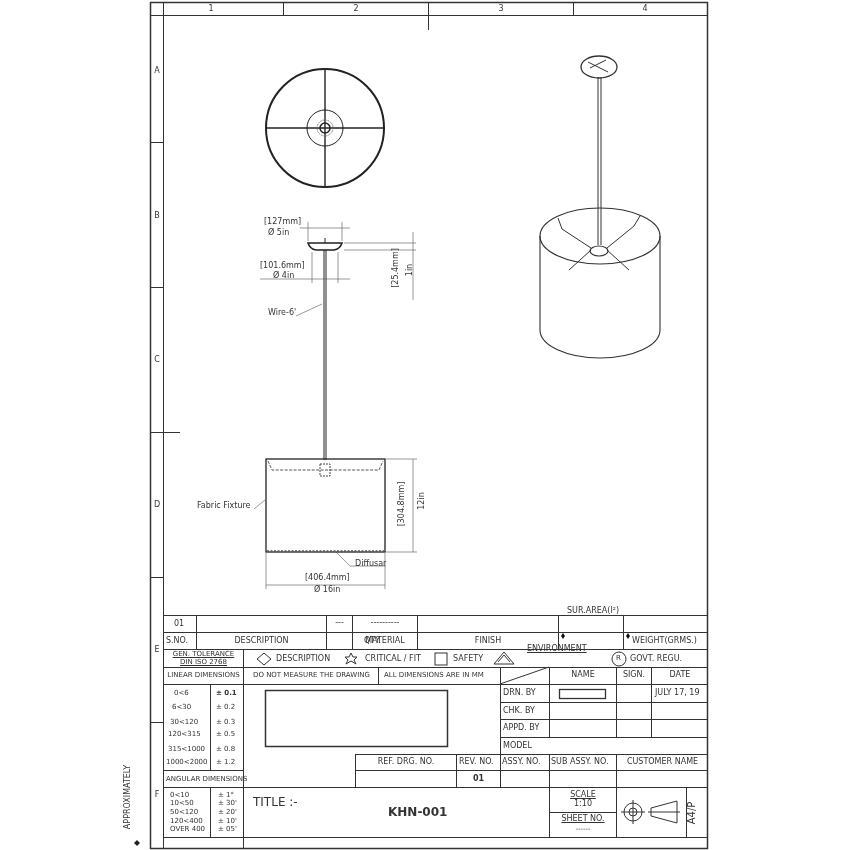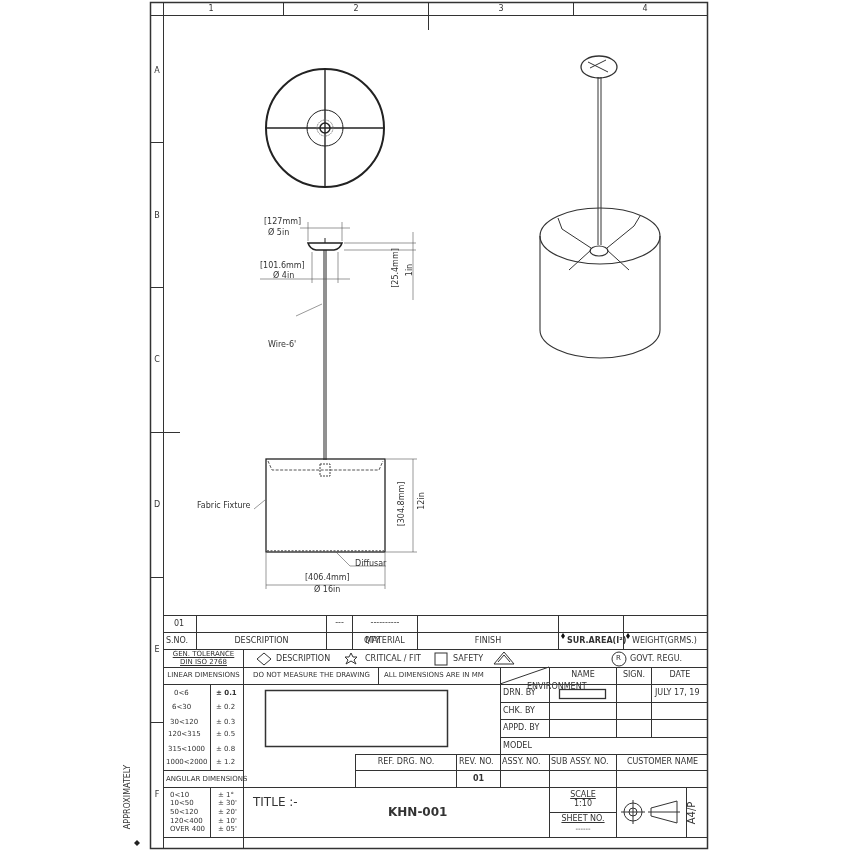--- a/index.html
+++ b/index.html
@@ -177,45 +177,45 @@
 <span class="t c" style="left:151px;top:646px;width:12px;">E</span>
 <span class="t c" style="left:151px;top:791px;width:12px;">F</span>
 <span class="t" style="left:96px;top:793px;transform:rotate(-90deg);font-size:8px;">APPROXIMATELY</span>
 
 <span class="t" style="left:264px;top:218px;">[127mm]</span>
 <span class="t" style="left:268px;top:229px;">Ø 5in</span>
 <span class="t" style="left:260px;top:262px;">[101.6mm]</span>
 <span class="t" style="left:273px;top:272px;">Ø 4in</span>
 <span class="t" style="left:376px;top:264px;transform:rotate(-90deg);">[25.4mm]</span>
 <span class="t" style="left:404px;top:266px;transform:rotate(-90deg);">1in</span>
-<span class="t" style="left:268px;top:309px;margin-top:32px;">Wire-6'</span>
+<span class="t" style="left:268px;top:309px;">Wire-6'</span>
 <span class="t" style="left:380px;top:500px;transform:rotate(-90deg);">[304.8mm]</span>
 <span class="t" style="left:413px;top:497px;transform:rotate(-90deg);">12in</span>
 <span class="t" style="left:197px;top:502px;">Fabric Fixture</span>
 <span class="t" style="left:355px;top:560px;">Diffusar</span>
 <span class="t" style="left:305px;top:574px;">[406.4mm]</span>
 <span class="t" style="left:314px;top:586px;">Ø 16in</span>
 
 <span class="t" style="left:174px;top:620px;">01</span>
 <span class="t c" style="left:327px;top:619px;width:25px;">---</span>
 <span class="t c" style="left:353px;top:619px;width:64px;">----------</span>
 <span class="t" style="left:166px;top:637px;">S.NO.</span>
 <span class="t c" style="left:197px;top:637px;width:129px;">DESCRIPTION</span>
 <span class="t c" style="left:327px;top:637px;width:25px;margin-left:33px;">QTY.</span>
 <span class="t c" style="left:353px;top:637px;width:64px;">MATERIAL</span>
 <span class="t c" style="left:418px;top:637px;width:140px;">FINISH</span>
-<span class="t" style="left:567px;top:637px;font-weight:bold;">SUR.AREA(I²)</span>
+<span class="t" style="left:567px;top:607px;">SUR.AREA(I²)</span>
 <span class="t" style="left:632px;top:637px;">WEIGHT(GRMS.)</span>
 
 <span class="t ts u c" style="left:164px;top:651px;width:79px;">GEN. TOLERANCE</span>
 <span class="t ts u c" style="left:164px;top:659px;width:79px;">DIN ISO 2768</span>
 <span class="t" style="left:276px;top:655px;">DESCRIPTION</span>
 <span class="t" style="left:365px;top:655px;">CRITICAL / FIT</span>
 <span class="t" style="left:453px;top:655px;">SAFETY</span>
-<span class="t" style="left:527px;top:683px;">ENVIRONMENT</span>
+<span class="t" style="left:527px;top:645px;text-decoration:underline;">ENVIRONMENT</span>
 <span class="t ts" style="left:616px;top:655px;">R</span>
 <span class="t" style="left:630px;top:655px;">GOVT. REGU.</span>
 
 <span class="t ts c" style="left:164px;top:672px;width:79px;text-align:center;">LINEAR DIMENSIONS</span>
 <span class="t ts" style="left:174px;top:690px;">0&lt;6</span>
 <span class="t ts" style="left:216px;top:690px;font-weight:bold;">± 0.1</span>
 <span class="t ts" style="left:172px;top:704px;">6&lt;30</span>
 <span class="t ts" style="left:216px;top:704px;">± 0.2</span>
 <span class="t ts" style="left:170px;top:719px;">30&lt;120</span>
 <span class="t ts" style="left:216px;top:719px;">± 0.3</span>

